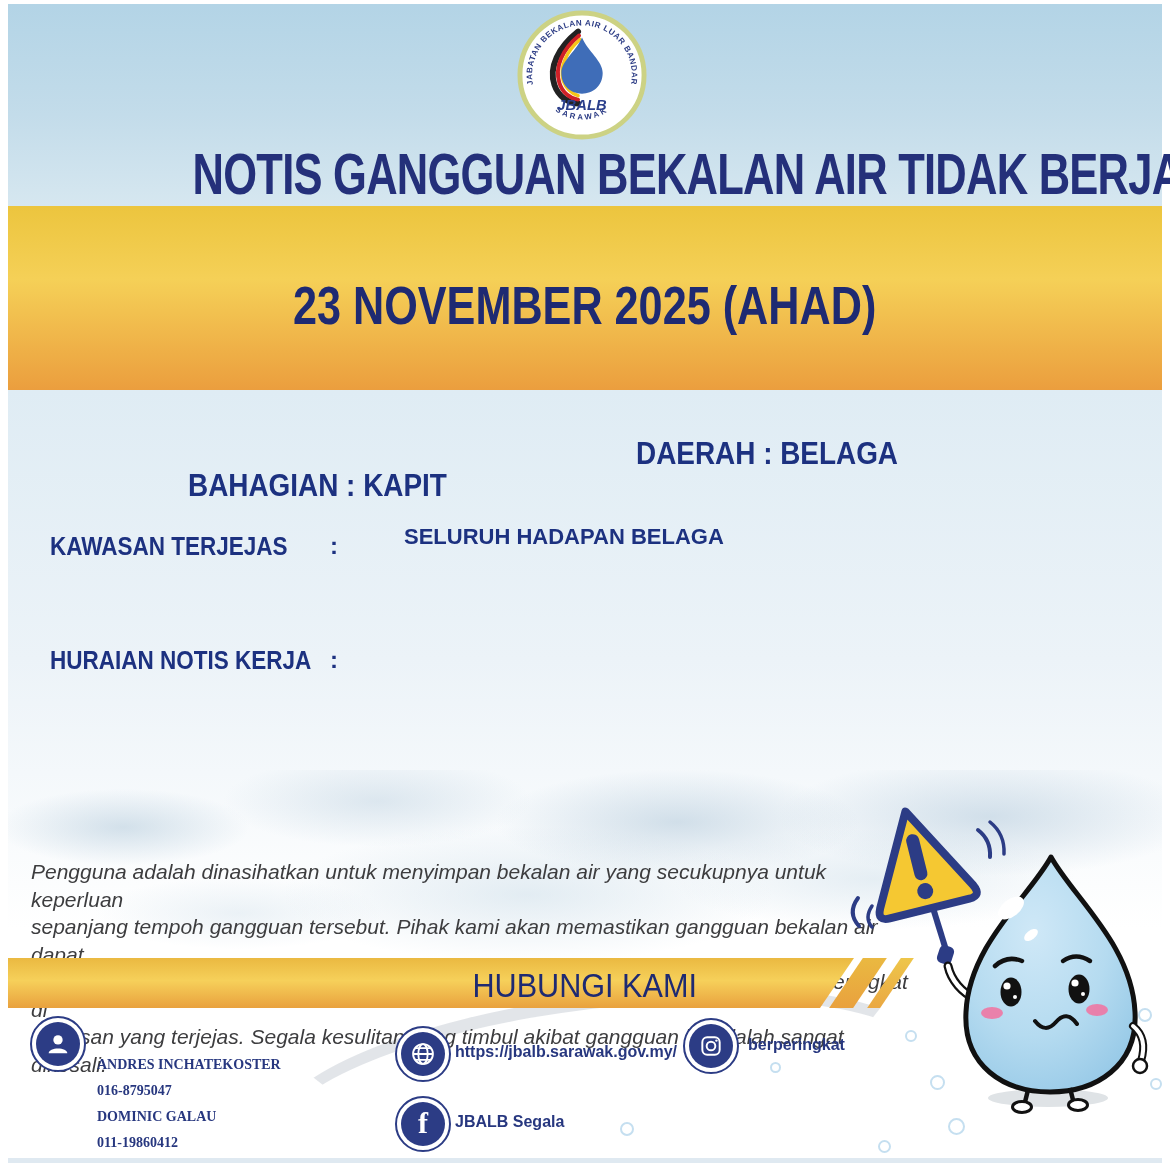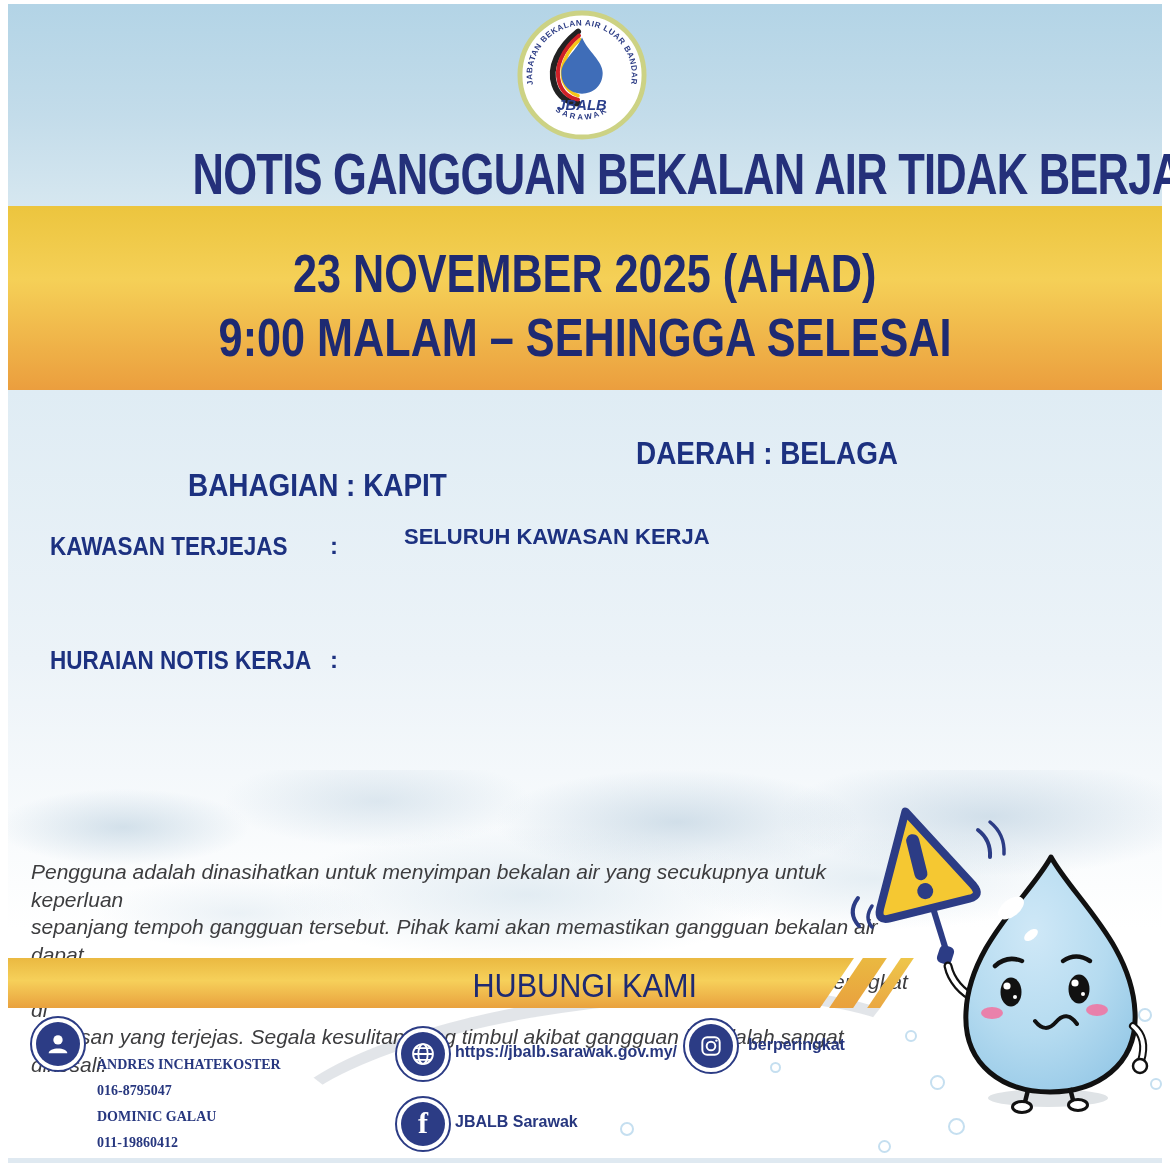--- a/index.html
+++ b/index.html
@@ -12,21 +12,21 @@
        background:linear-gradient(180deg,#b3d4e6 0%,#c3dcea 55%,#d6e7f0 100%);z-index:1;}
   .logo-wrap{left:515px;top:10px;width:134px;height:130px;z-index:2;}
   .main-title{left:8px;top:140px;width:1154px;text-align:center;z-index:2;
       color:#24307a;font-weight:bold;font-size:58px;white-space:nowrap;}
   .sxt{display:inline-block;transform:scaleX(0.75);transform-origin:center;letter-spacing:-1px;}
 
   
   .date-banner{left:8px;top:206px;width:1154px;height:184px;z-index:1;
       background:linear-gradient(180deg,#ecc53e 0%,#f5d057 40%,#eb9e3e 100%);}
   .date-line{left:8px;width:1154px;text-align:center;color:#1e2a72;font-weight:bold;
-      font-size:54px;white-space:nowrap;z-index:2;}
+      font-size:54px;white-space:nowrap;z-index:2;margin-top:32px;}
   .sxd{display:inline-block;transform:scaleX(0.80);transform-origin:center;}
 
   
   .mid{left:8px;top:390px;width:1154px;height:769px;
       background:linear-gradient(180deg,#dfecf4 0%,#ecf3f8 35%,#ffffff 70%,#ffffff 100%);z-index:0;}
   .region-row{color:#1c3180;font-weight:bold;font-size:31px;white-space:nowrap;z-index:2;}
   .sxl{display:inline-block;transform:scaleX(0.9);transform-origin:left center;}
   .detail-label{color:#1c3180;font-weight:bold;font-size:25px;white-space:nowrap;z-index:2;}
   .detail-colon{color:#1c3180;font-weight:bold;font-size:24px;z-index:2;}
   .detail-lines{color:#1c3180;font-weight:bold;font-size:22px;line-height:47px;
@@ -113,42 +113,39 @@
   </div>
 
   <div class="abs main-title">
     <span class="sxt">NOTIS GANGGUAN BEKALAN AIR TIDAK BERJADUAL</span>
   </div>
 
   <div class="abs date-banner"></div>
   <div class="abs date-line" style="top:242px;">
     <span class="sxd">23 NOVEMBER 2025 (AHAD)</span>
   </div>
-  <div class="abs date-line" style="top:306px;">
-    <span class="sxd">9:00 MALAM – SEHINGGA SELESAI</span>
-  </div>
 
   <div class="abs mid"></div>
 
   <div class="abs region-row" style="left:188px;top:436px;margin-top:32px;">
     <span class="sxl"><span>BAHAGIAN</span>
     <span>:</span>
     <span>KAPIT</span></span>
   </div>
   <div class="abs detail-label" style="left:50px;top:532px;">
     <span class="sxl">KAWASAN TERJEJAS</span>
   </div>
 
   <div class="abs region-row" style="left:636px;top:436px;">
     <span class="sxl"><span>DAERAH</span>
     <span>:</span>
     <span>BELAGA</span></span>
   </div>
   <div class="abs detail-colon" style="left:330px;top:532px;">:</div>
-  <div class="abs detail-lines" style="left:404px;top:522px;line-height:30px;">SELURUH KAWASAN KERJA</div>
+  <div class="abs detail-lines" style="left:404px;top:522px;line-height:30px;">SELURUH HADAPAN BELAGA</div>
 
   <div class="abs detail-label" style="left:50px;top:646px;text-align:right;">
     <span class="sxl">HURAIAN NOTIS KERJA</span>
   </div>
   <div class="abs detail-colon" style="left:330px;top:646px;">:</div>
 
   <div class="abs splash"></div>
   <div class="abs swoosh"></div>
 
   <div class="abs advisory">Pengguna adalah dinasihatkan untuk menyimpan bekalan air yang secukupnya untuk keperluan
@@ -185,21 +182,21 @@
       </svg>
     </div>
   </div>
   <div class="abs ctext" style="left:455px;top:1043px;font-size:16px;">https://jbalb.sarawak.gov.my/</div>
 
   <div class="abs cicon" style="left:395px;top:1096px;">
     <div class="fill">
         <span class="fb-f">f</span>
       </div>
   </div>
-  <div class="abs ctext" style="left:455px;top:1113px;font-size:16px;">JBALB Sarawak</div>
+  <div class="abs ctext" style="left:455px;top:1113px;font-size:16px;">JBALB Segala</div>
 
   <div class="abs cicon" style="left:683px;top:1018px;">
     <div class="fill">
       <svg width="26" height="26" viewBox="0 0 24 24" fill="none" stroke="#ffffff" stroke-width="1.8">
         <rect x="4" y="4" width="16" height="16" rx="4.5"></rect>
         <circle cx="12" cy="12" r="4"></circle>
         <circle cx="17" cy="7" r="1.1" fill="#ffffff" stroke="none"></circle>
       </svg>
     </div>
   </div>

